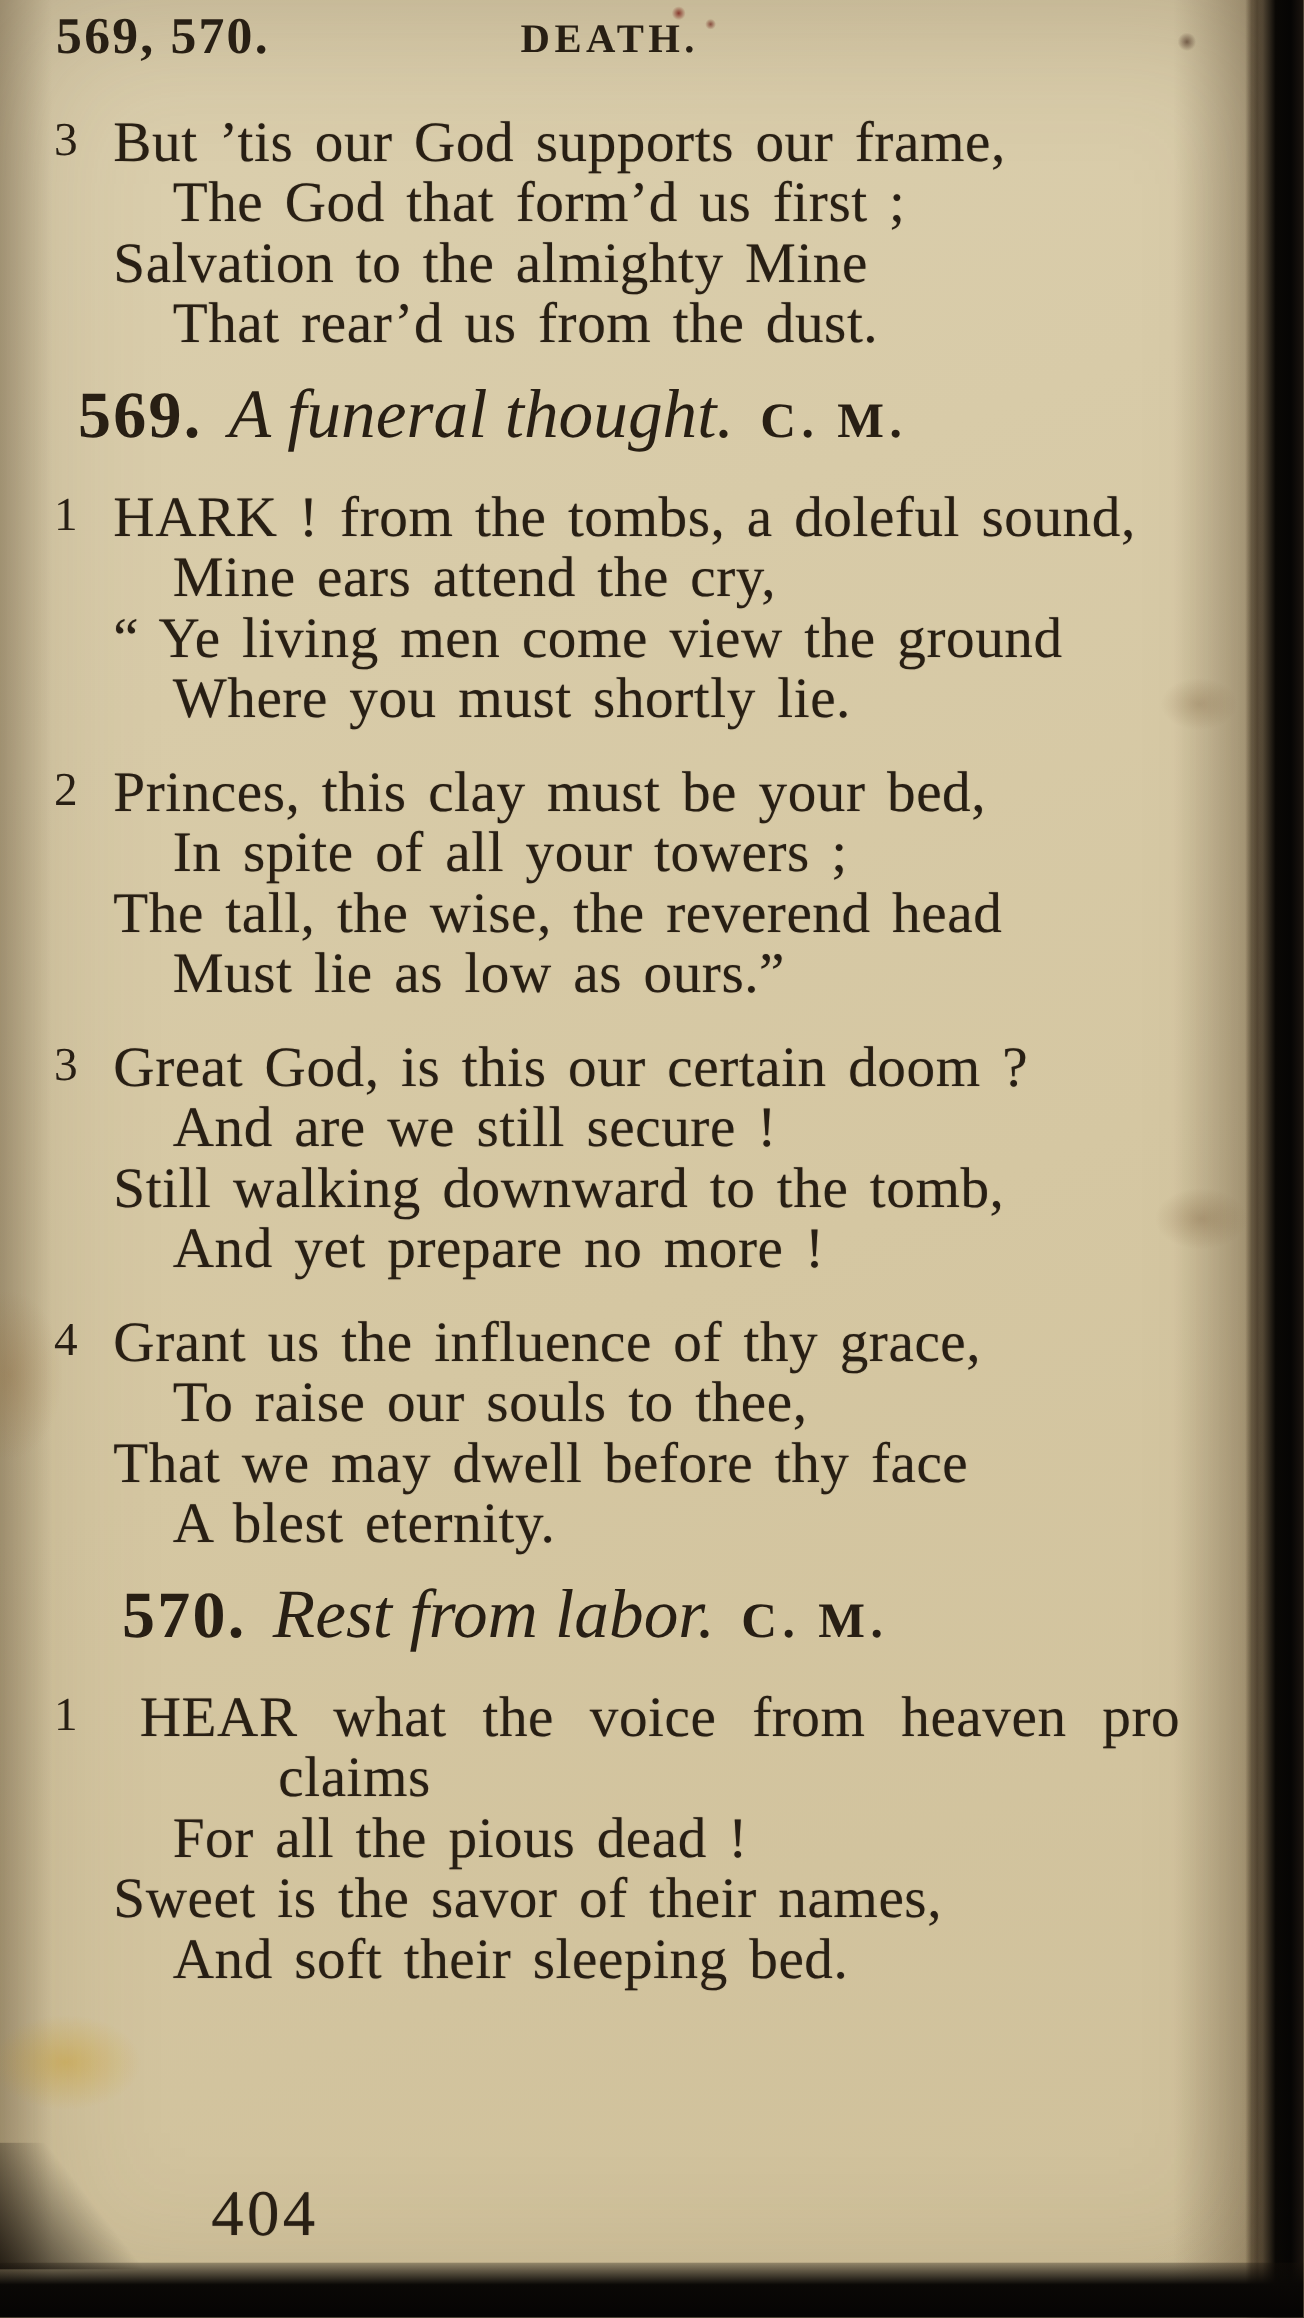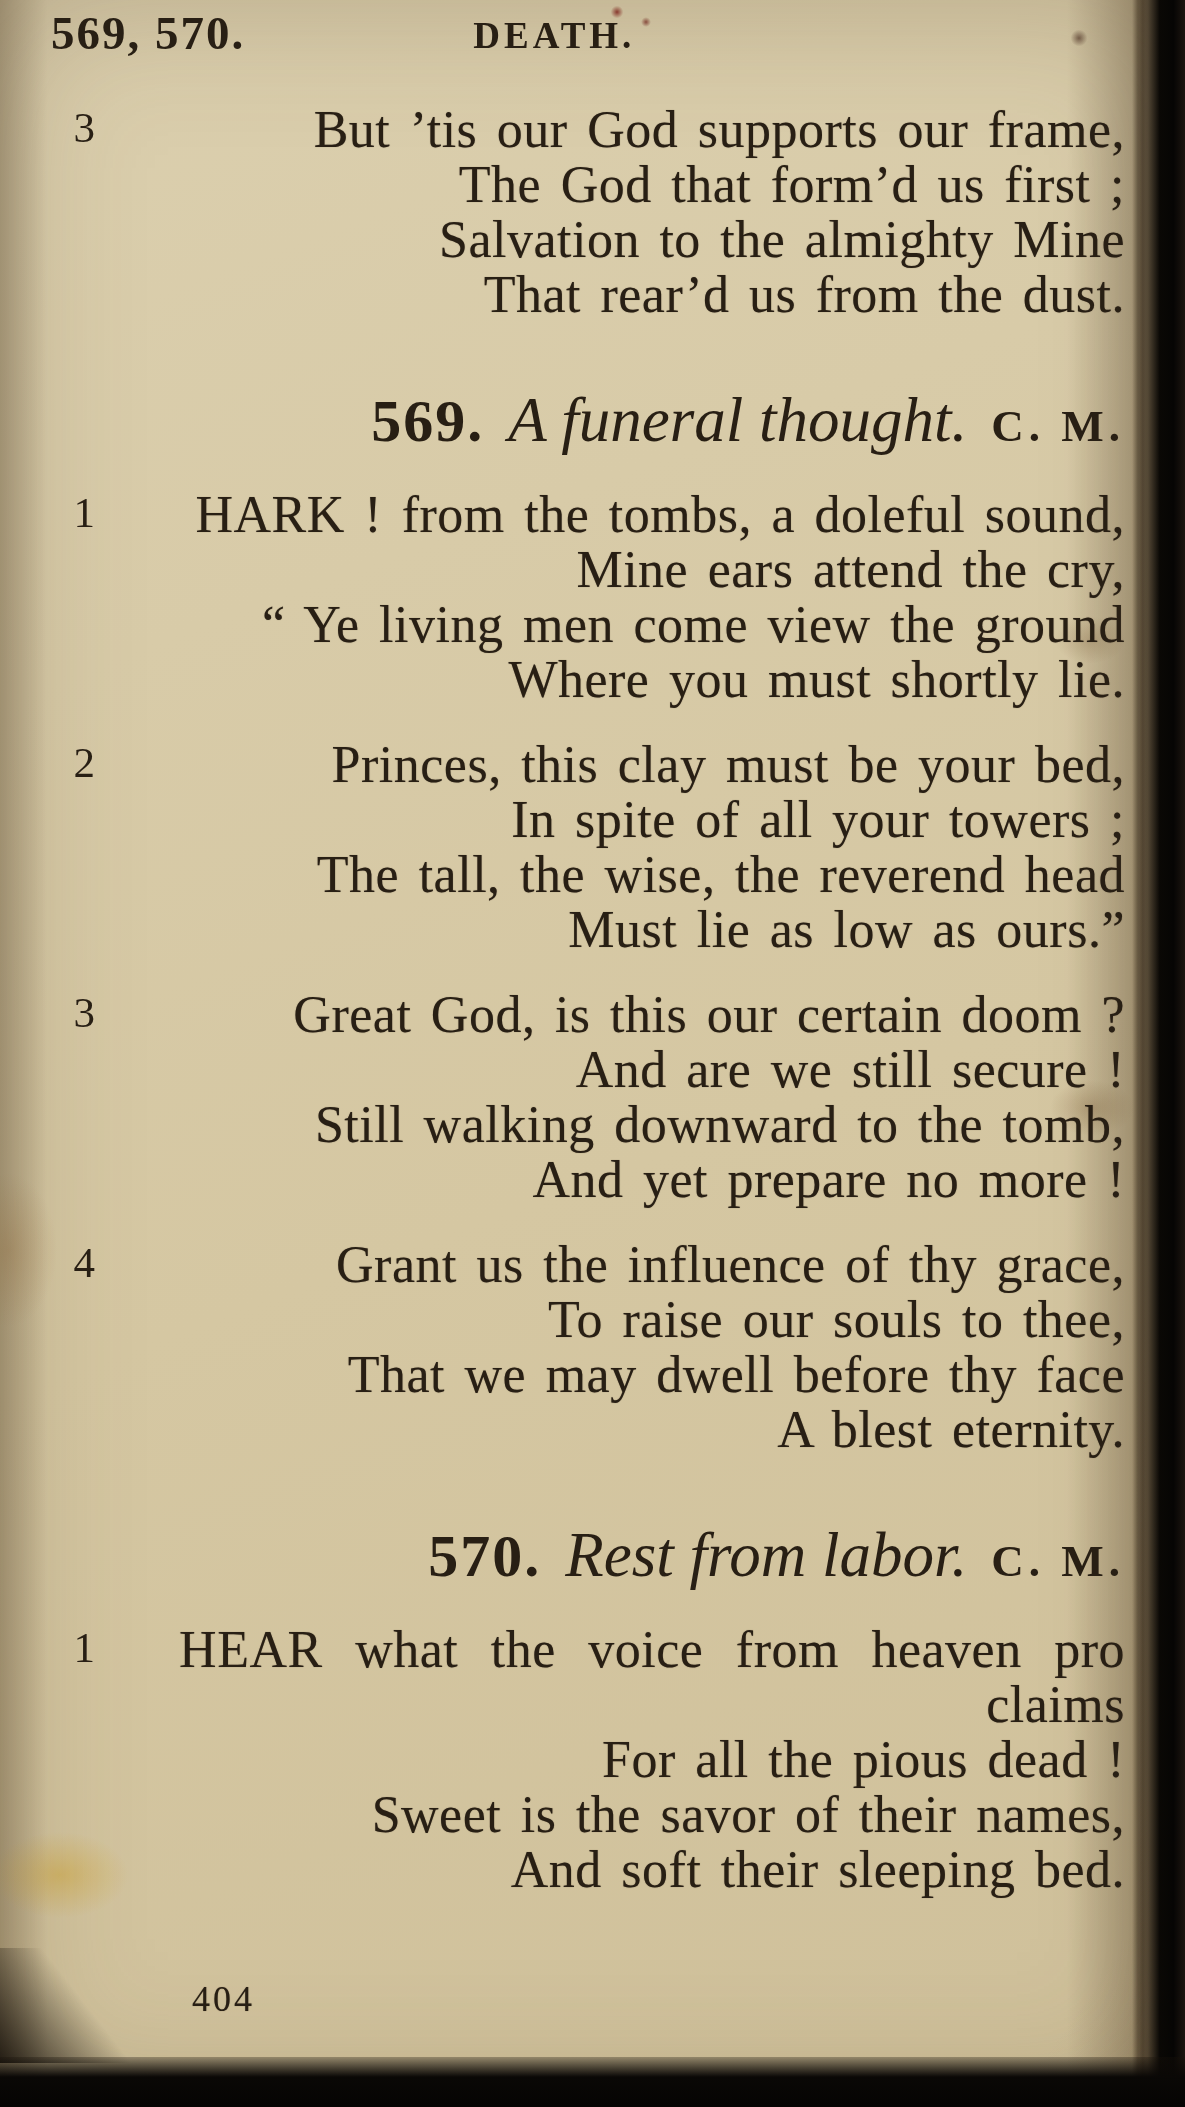--- a/index.html
+++ b/index.html
@@ -16,50 +16,49 @@
       radial-gradient(circle 12px at 1079px 38px, rgba(60,30,20,.6), transparent 70%),
       radial-gradient(ellipse 95px 60px at 60px 1875px, rgba(205,160,40,.45), transparent 72%),
       radial-gradient(ellipse 70px 110px at 8px 1250px, rgba(150,110,60,.30), transparent 70%),
       radial-gradient(ellipse 60px 40px at 1092px 1108px, rgba(120,90,55,.32), transparent 70%),
       radial-gradient(ellipse 50px 34px at 1090px 640px, rgba(120,90,55,.28), transparent 70%),
       linear-gradient(90deg, transparent 1132px, rgba(50,38,24,.55) 1138px, rgba(50,38,24,.55) 1143px, transparent 1148px),
       linear-gradient(to right, rgba(70,52,30,.30), rgba(70,52,30,0) 4%, rgba(70,52,30,0) 90%, rgba(70,52,30,.40) 97%),
       radial-gradient(ellipse 120% 115% at 45% 42%, rgba(0,0,0,0) 60%, rgba(110,85,50,.30) 94%),
       linear-gradient(160deg, #dbcfae, #d5c7a2 55%, #cfc09a);
     box-shadow: inset 0 0 140px rgba(90,70,40,.30);
-    text-align: right;
   }
 
   .content { position:absolute; left:55px; top:14px; width:1070px; }
 
   .page-header { position:relative; height:58px; }
   .header-left  { position:absolute; left:-4px; top:-8px; font-size:47px; font-weight:700; letter-spacing:2px; }
   .header-center{ position:absolute; left:50%; top:0; transform:translateX(-72%); font-size:37px; font-weight:700; letter-spacing:4px; }
 
   .verse { position:relative; margin-top:30px; padding-left:48px; }
   .verse-number { position:absolute; left:-6px; top:1px; width:46px; font-size:43px; }
   .vline {
     font-size:52px; line-height:55px;
     letter-spacing:.5px; word-spacing:6px;
     white-space:nowrap;
     text-shadow:0 0 1px rgba(45,32,20,.45);
   }
   .vline.i1 { padding-left:54px; }
   .vline.i2 { padding-left:150px; }
   .vline.spread { word-spacing:19px;margin-left:24px; }
 
-  .hymn-heading { margin:62px 0 14px 16px; white-space:nowrap; }
+  .hymn-heading { margin:18px 0 14px 16px; white-space:nowrap; }
   .hymn-heading.hi1 { margin-left:56px; }
   .hh-number { font-weight:700; font-size:60px; letter-spacing:2px; margin-right:24px; }
   .hh-title  { font-style:italic; font-size:63px; margin-right:24px; }
   .hh-meter  { font-size:45px; font-weight:700; letter-spacing:5px; }
 
   .page-number {
     position:absolute; left:192px; top:1978px;
-    font-size:36px; letter-spacing:3px;
+    font-size:59px; letter-spacing:3px;
     text-shadow:0 0 1px rgba(45,32,20,.45);
   }
 
   .right-bar {
     position:absolute; top:0; right:0; width:46px; height:100%;
     background:linear-gradient(to right, rgba(20,15,8,0), rgba(35,25,15,.55) 18%, #0a0805 45%, #060504 75%, #1c1510 100%);
   }
   .bottom-bar {
     position:absolute; left:0; bottom:0; width:100%; height:50px;
     background:linear-gradient(to bottom, rgba(25,18,10,.30), #0a0806 40%, #050403);

